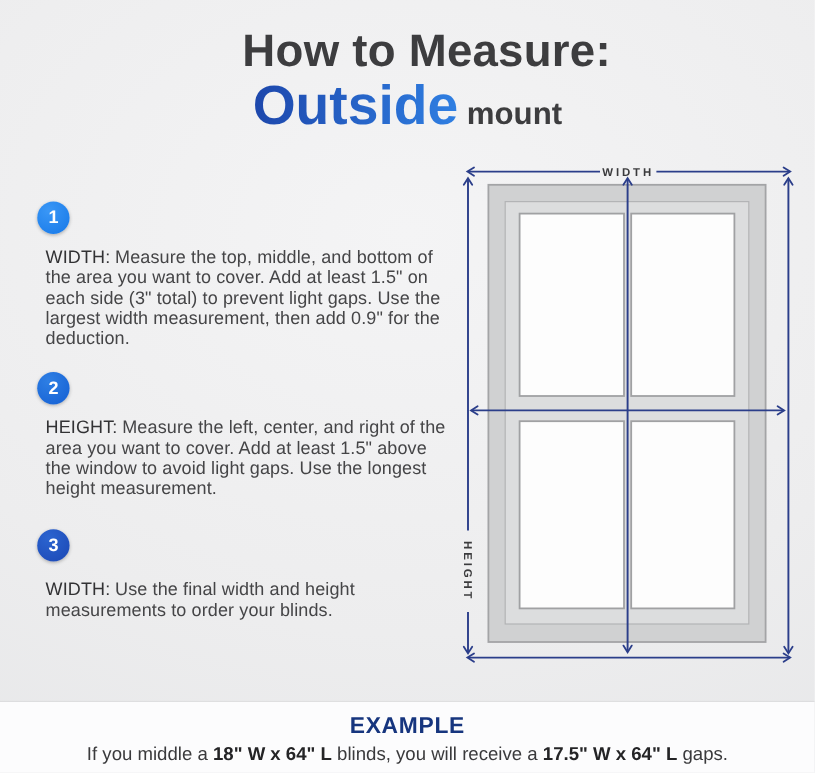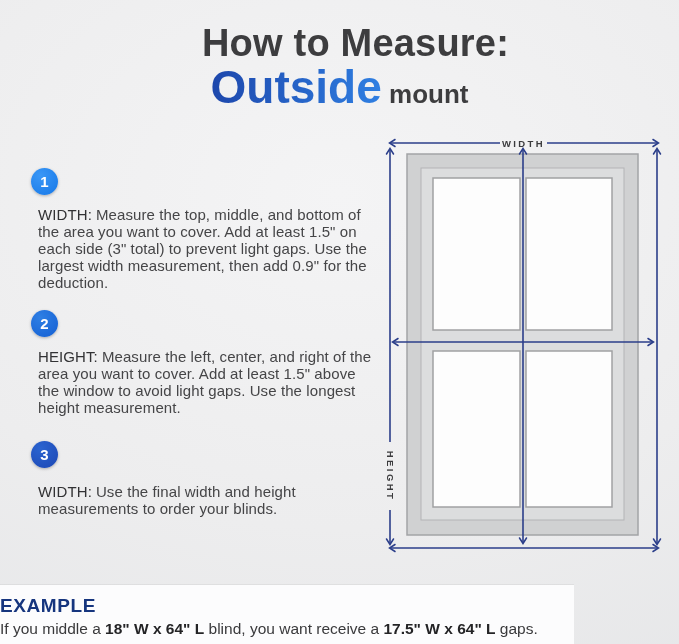--- a/index.html
+++ b/index.html
@@ -45,22 +45,22 @@
 
   
   .diagram { position:absolute; left:375px; top:130px; width:300px; height:445px;text-align:center; }
   .dim-label {
     font-family:"Liberation Sans", sans-serif;
     font-size:9.5px; font-weight:700; letter-spacing:2.4px; fill:#3b3b3d;
   }
 
   
   .example {
-    position:absolute; left:0; bottom:0; width:574px; height:59px;
-    background:#fcfcfd; padding-top:10px;
+    position:absolute; left:0; bottom:0; width:679px; height:59px;
+    background:#fcfcfd; text-align:center; padding-top:10px;
     box-shadow:0 -1px 0 rgba(0,0,0,0.05);
   }
   .example-heading { font-size:19px; font-weight:700; color:#16357e; letter-spacing:0.6px; }
   .example-text { margin-top:3px; font-size:15.5px; color:#3a3a3c; }
   .example-text b { color:#242426; }
 </style>
 </head>
 <body>
 
 <div class="page">
@@ -128,17 +128,17 @@
       </g>
 
       <text class="dim-label" x="148.5" y="16.5" text-anchor="middle">WIDTH</text>
       <text class="dim-label" x="15" y="349.5" text-anchor="middle" transform="rotate(90 15 346)">HEIGHT</text>
     </svg>
   </figure>
 
   <footer class="example">
     <div class="example-heading">EXAMPLE</div>
     <p class="example-text">
-      <span>If you middle a </span><b>18" W x 64" L</b><span> blind, you want receive a </span><b>17.5" W x 64" L</b><span> gaps.</span>
+      <span>If you middle a </span><b>18" W x 64" L</b><span> blinds, you will receive a </span><b>17.5" W x 64" L</b><span> gaps.</span>
     </p>
   </footer>
 
 </div>
 
 </body></html>

